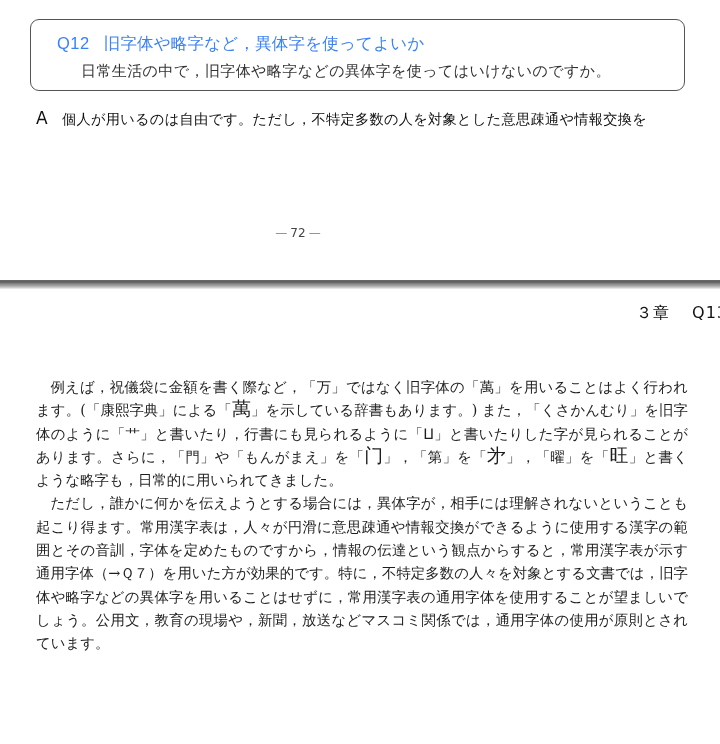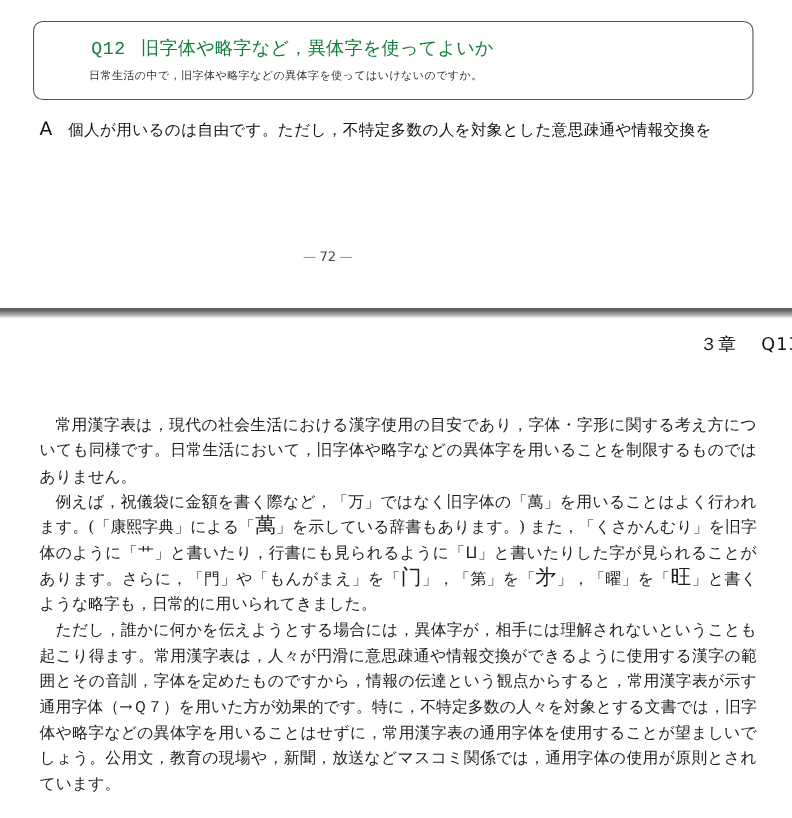--- a/index.html
+++ b/index.html
@@ -11,27 +11,27 @@
   .page { position: absolute; left: 0; width: 720px; background: #fff; }
   .page-top { top: 0; height: 281px; }
   .page-bottom { top: 289px; height: 455px; }
 
   .q-box {
     position: absolute; left: 30px; top: 19px; width: 655px; height: 72px;
     border: 1.5px solid #555; border-radius: 9px; box-sizing: border-box;
   }
   .q-title {
     position: absolute; left: 26px; top: 13px;
-    font-family: Liberation Mono, monospace; font-size: 16.5px; color: #15803d;
-    letter-spacing: 0.2px; white-space: nowrap; margin-left: 26px;
+    font-family: Liberation Sans, sans-serif; font-size: 16.5px; color: #3b82f6;
+    letter-spacing: 0.2px; white-space: nowrap;
   }
   .q-title .qnum { margin-right: 14px; letter-spacing: 0.5px; }
   .q-sub {
     position: absolute; left: 50px; top: 42px;
-    font-family: Liberation Mono, monospace; font-size: 10px; color: #333;
+    font-family: Liberation Mono, monospace; font-size: 15px; color: #333;
     white-space: nowrap; letter-spacing: 0.4px;
   }
 
   .answer {
     position: absolute; left: 36px; top: 106px; width: 660px;
     font-family: "DejaVu Sans", sans-serif; font-size: 14.2px; color: #111;
     line-height: 24px; letter-spacing: 0.3px;
   }
   .answer .a-label { font-size: 17px; margin-right: 14px; }
   .answer .a-line2 { padding-left: 2px; }
@@ -85,17 +85,16 @@
 </div>
 
 <div class="separator"></div>
 
 <div class="page page-bottom">
   <div class="running-head">
     <span>３章</span><span class="q">Q13</span>
   </div>
 
   <div class="body-text">
-    <p>常用漢字表は，現代の社会生活における漢字使用の目安であり，字体・字形に関する考え方についても同様です。日常生活において，旧字体や略字などの異体字を用いることを制限するものではありません。</p>
     <p><span>例えば，祝儀袋に金額を書く際など，「万」ではなく旧字体の「萬」を用いることはよく行われます。(「康熙字典」による「</span><span class="bigchar">萬</span><span>」を示している辞書もあります。) また，「くさかんむり」を旧字体のように「</span><span>艹</span><span>」と書いたり，行書にも見られるように「</span><span>ⵡ</span><span>」と書いたりした字が見られることがあります。さらに，「門」や「もんがまえ」を「</span><span class="bigchar">门</span><span>」，「第」を「</span><span class="bigchar">㐧</span><span>」，「曜」を「</span><span class="bigchar">旺</span><span>」と書くような略字も，日常的に用いられてきました。</span></p>
     <p>ただし，誰かに何かを伝えようとする場合には，異体字が，相手には理解されないということも起こり得ます。常用漢字表は，人々が円滑に意思疎通や情報交換ができるように使用する漢字の範囲とその音訓，字体を定めたものですから，情報の伝達という観点からすると，常用漢字表が示す通用字体（→Ｑ７）を用いた方が効果的です。特に，不特定多数の人々を対象とする文書では，旧字体や略字などの異体字を用いることはせずに，常用漢字表の通用字体を使用することが望ましいでしょう。公用文，教育の現場や，新聞，放送などマスコミ関係では，通用字体の使用が原則とされています。</p>
   </div>
 </div>
 
 </body></html>

